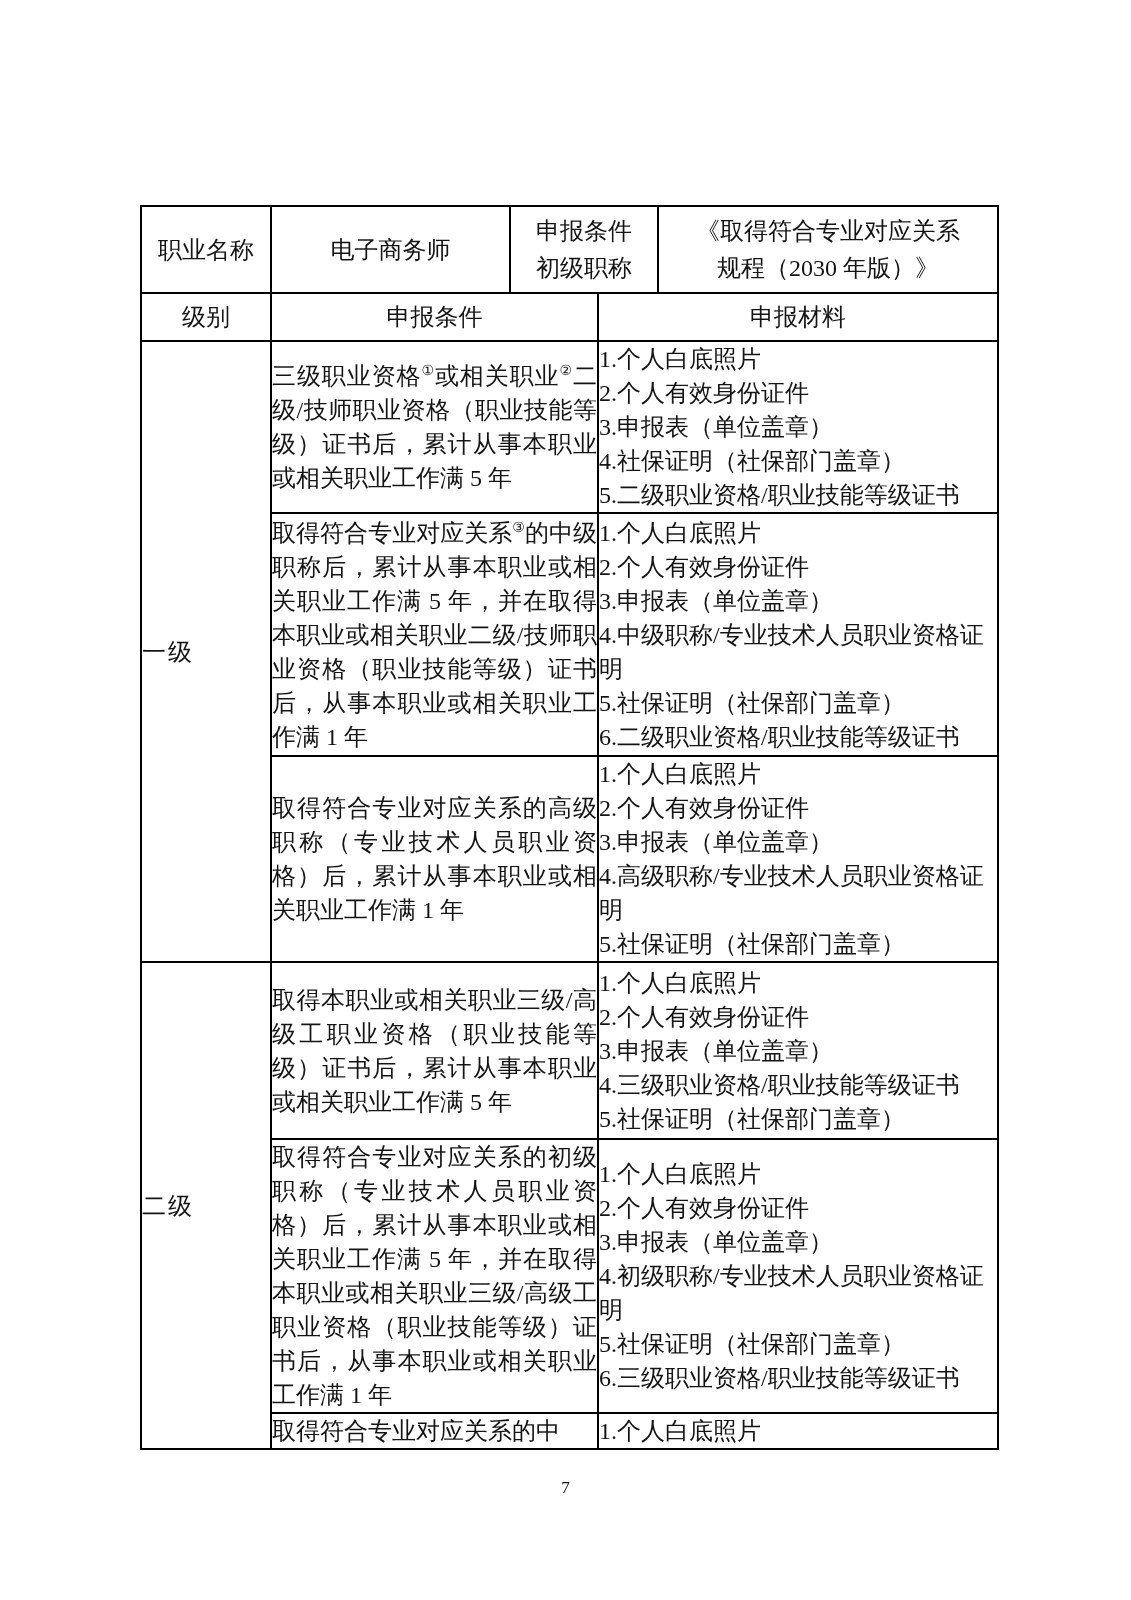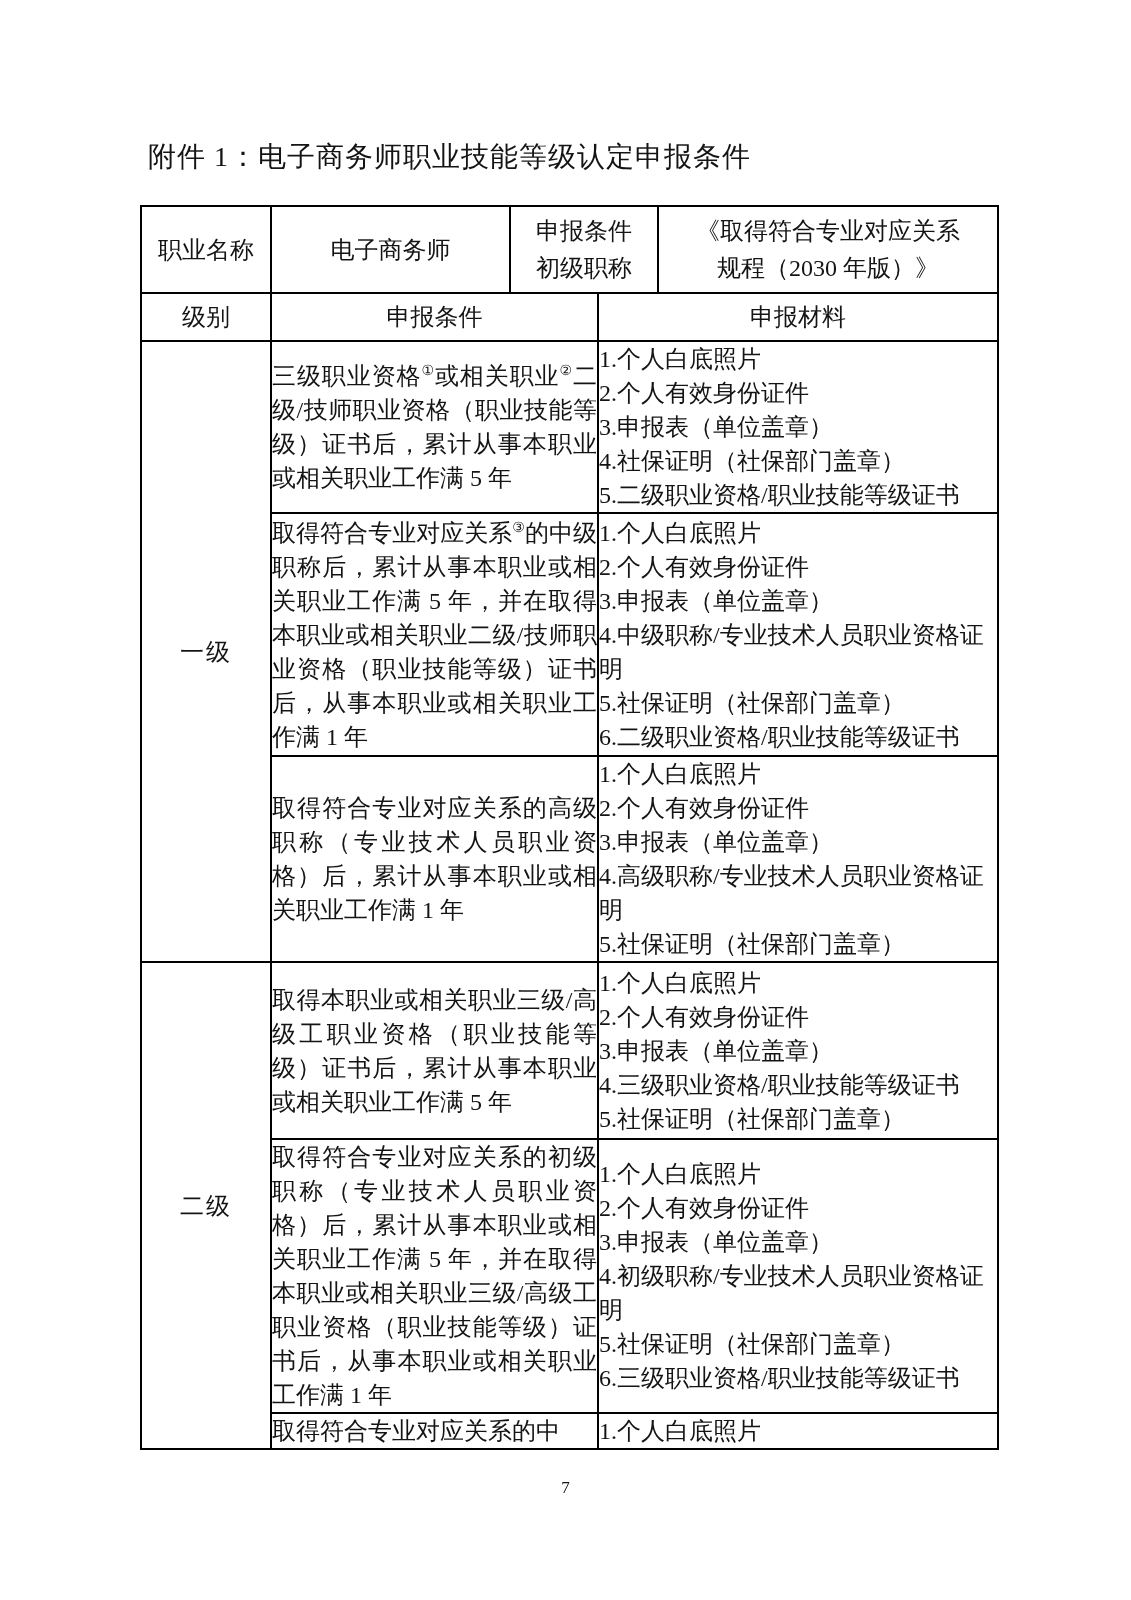--- a/index.html
+++ b/index.html
@@ -31,21 +31,21 @@
   table.cert-table td {
     border: 2px solid #000000;
     padding: 0;
     vertical-align: middle;
     font-size: 24px;
     line-height: 34px;
     overflow: hidden;
   }
   td.center { text-align: center; }
   .hdr-line { text-align: center; line-height: 37px; }
-  td.level-cell { text-align: center; font-size: 24px; letter-spacing: 2px; }
+  td.level-cell { font-size: 24px; letter-spacing: 2px; }
   td.cond-cell { padding: 4px 13px; }
   .cond-text { text-align: justify; }
   .cond-text sup { font-size: 14px; line-height: 0; vertical-align: super; }
   td.mats-cell { padding: 4px 8px 4px 11px; font-size: 23px; }
   .mat-line { text-align: left; }
   .r-meta  { height: 87px; }
   .r-head  { height: 48px; border-radius: 8px; }
   .r-a1 { height: 170px; }
   .r-a2 { height: 243px; }
   .r-a3 { height: 202px; }
@@ -59,21 +59,20 @@
     width: 100%;
     text-align: center;
     font-size: 17px;
   }
 </style>
 </head>
 <body>
 
 <div class="page">
 
-  <div class="doc-title">附件 1：电子商务师职业技能等级认定申报条件</div>
 
   <table class="cert-table">
     <colgroup>
       <col style="width:130px">
       <col style="width:239px">
       <col style="width:88px">
       <col style="width:60px">
       <col style="width:340px">
     </colgroup>
 

